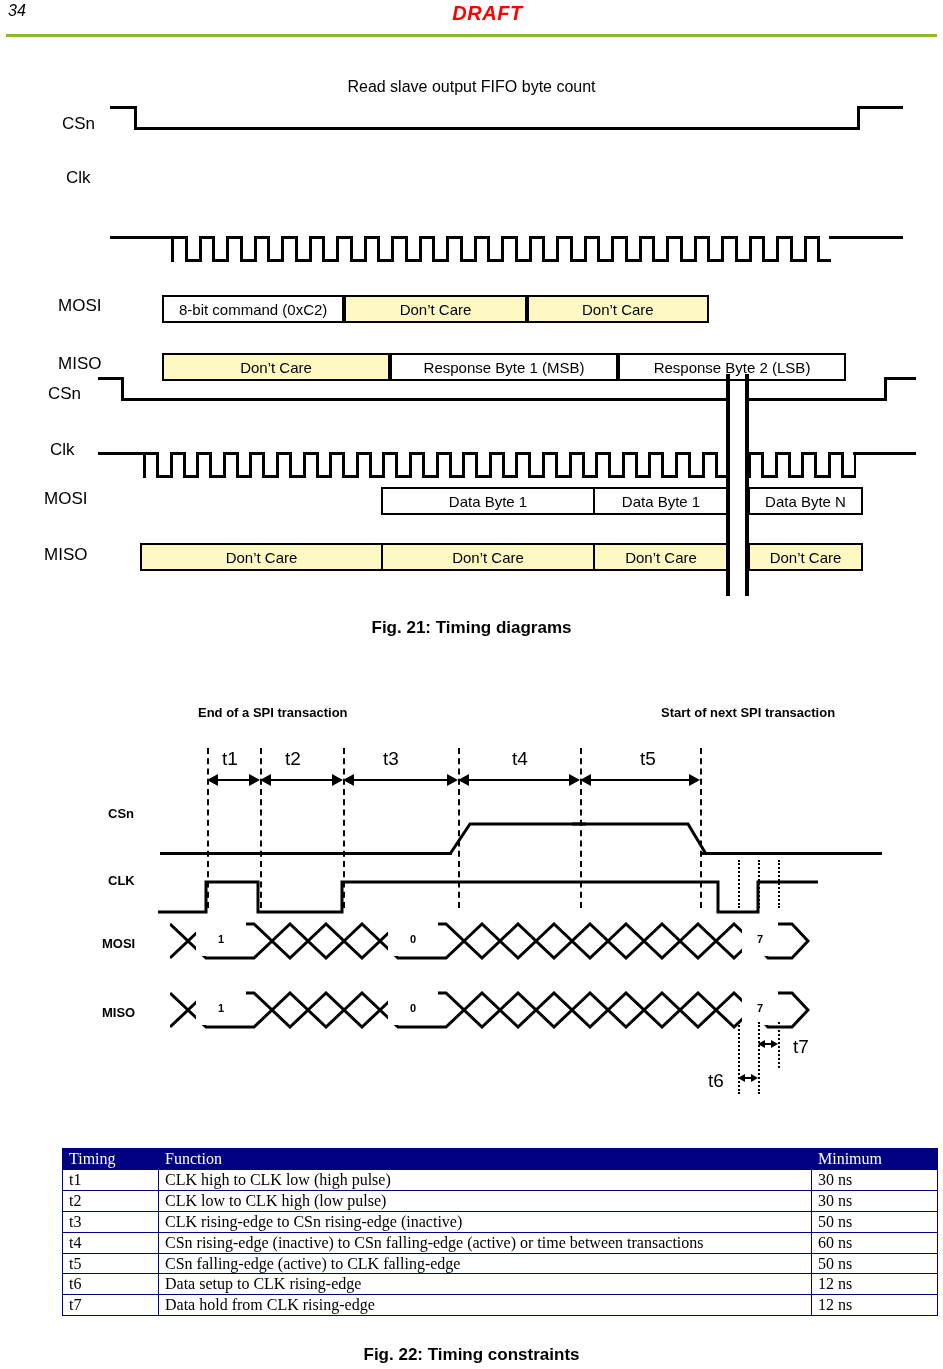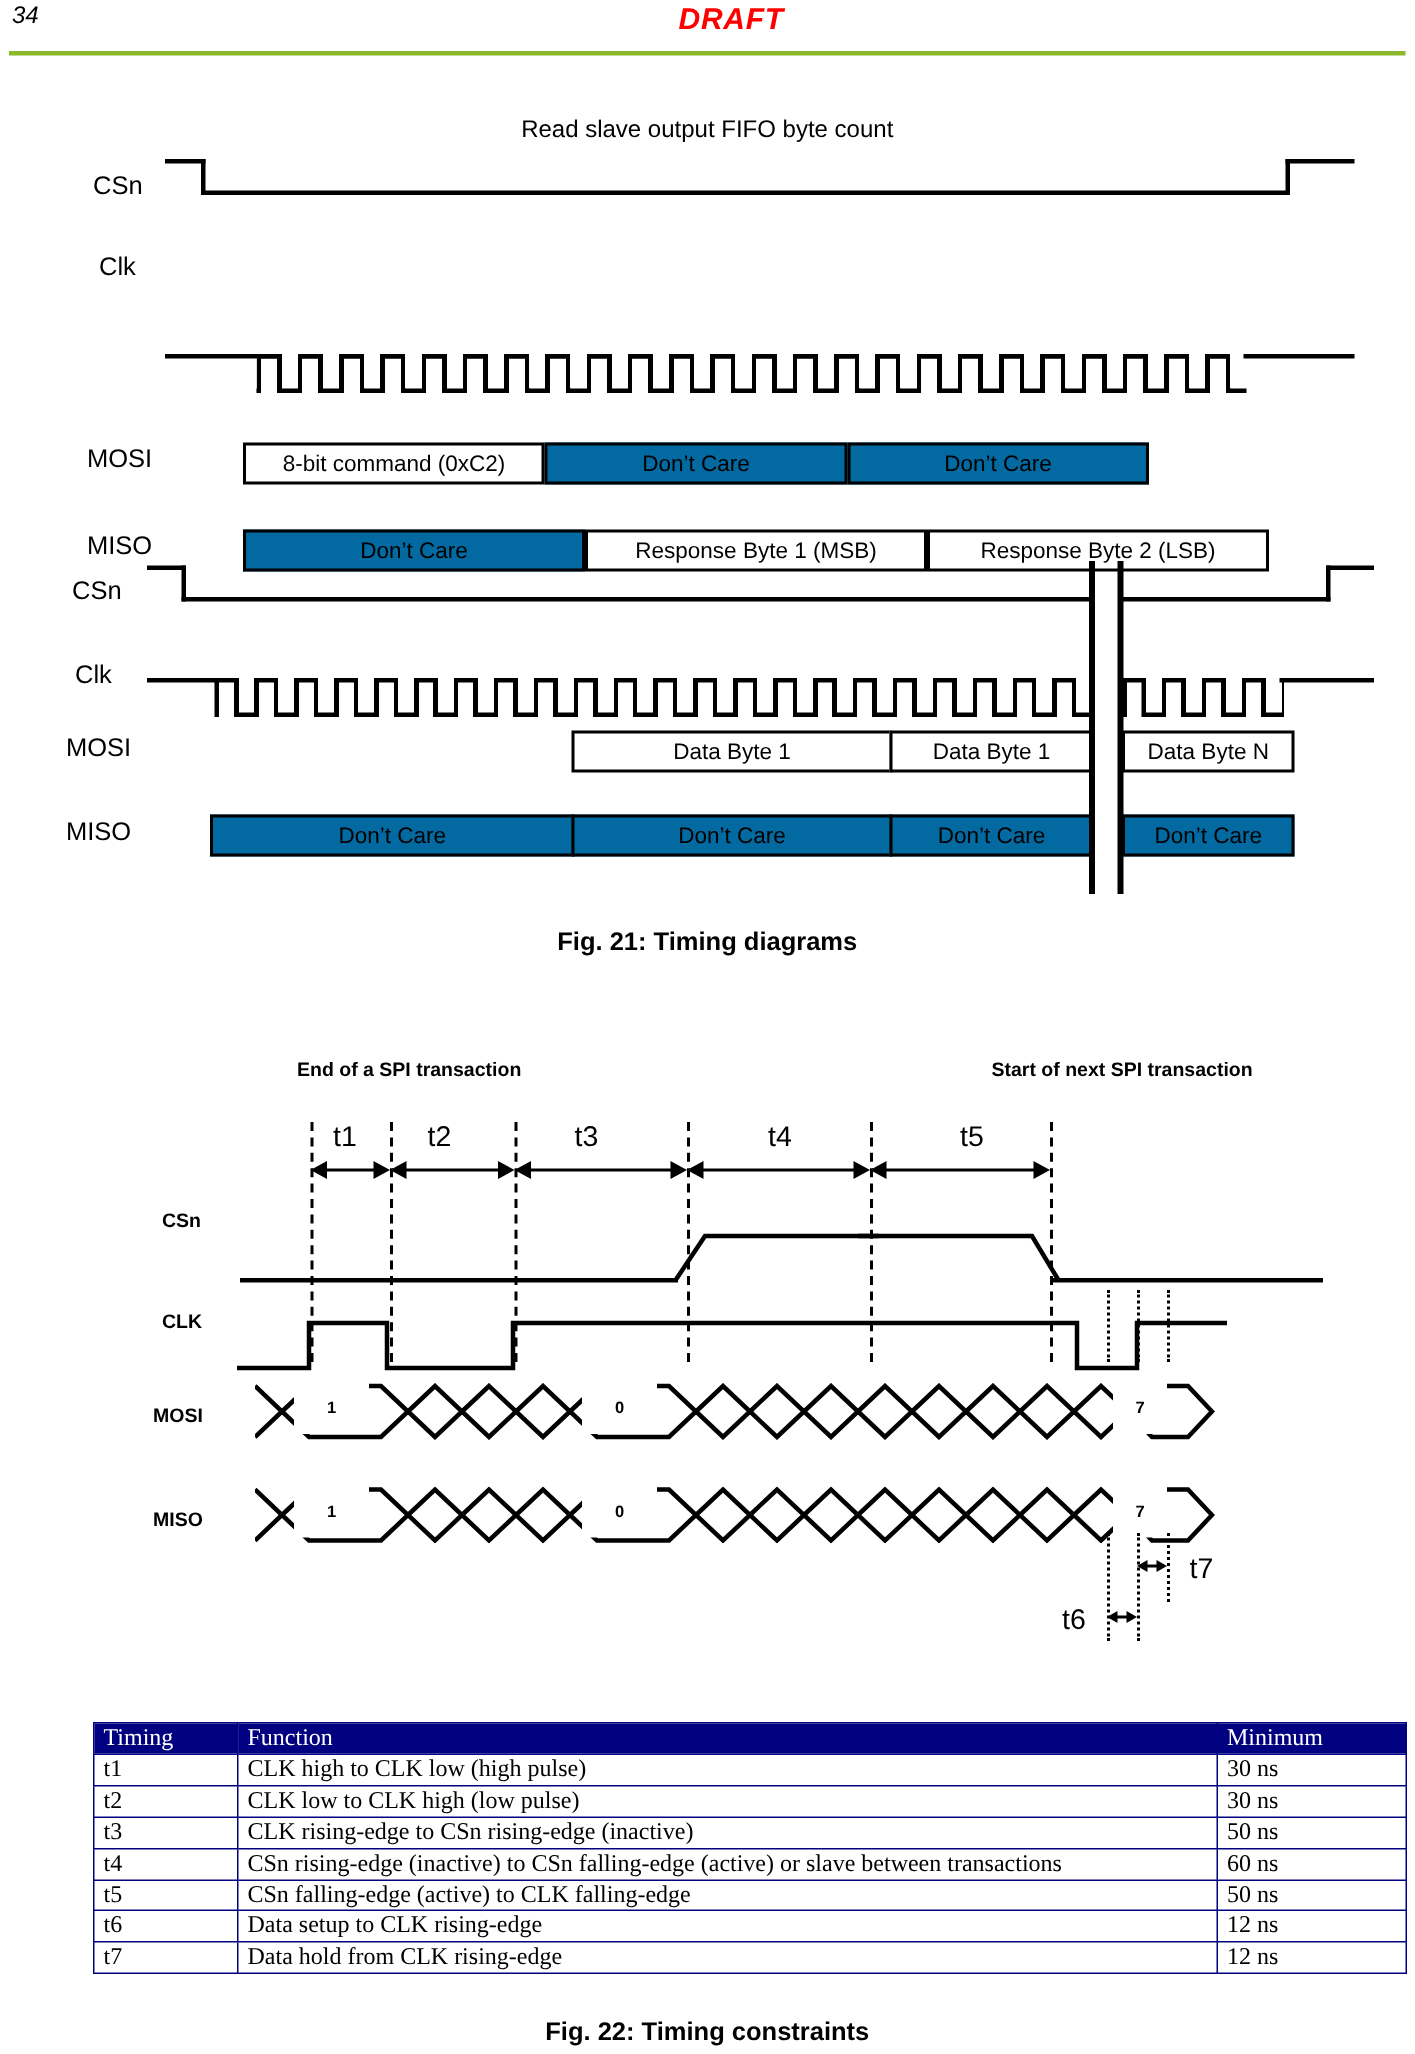--- a/index.html
+++ b/index.html
@@ -22,21 +22,21 @@
   .diag-title{font-size:16px;white-space:nowrap;}
   .wire{background:#000;}
   .hline{height:3px;}
   .vline{width:3px;}
 
   .cell{
     box-sizing:border-box;border:2px solid #000;height:28px;
     display:flex;align-items:center;justify-content:center;
     font-size:15px;background:#ffffff;white-space:nowrap;
   }
-  .cell.dontcare{background:#0369a1;text-align:right;}
+  .cell.dontcare{background:#fef9c3;text-align:right;}
 
   
   .clk-teeth{height:26px;}
 
   .caption{
     width:943px;text-align:center;font-size:17px;font-weight:bold;
     font-family:"Liberation Sans", sans-serif;
   }
 
   
@@ -110,21 +110,21 @@
           #000 13.7px 16.7px, transparent 16.7px 27.5px) 0 0/100% 26px;
        -webkit-mask-image:linear-gradient(#000,#000);"></div>
     <div class="abs wire hline" style="left:0;top:0;width:660px;
        background:repeating-linear-gradient(to right,#000 0 13.7px,transparent 13.7px 27.5px);"></div>
     <div class="abs wire hline" style="left:0;top:23px;width:660px;
        background:repeating-linear-gradient(to right,transparent 0 13.7px,#000 13.7px 27.5px);"></div>
   </div>
   <div class="abs wire hline" style="left:829px;top:158px;width:74px;"></div>
 
   <div class="abs sig-label" style="left:58px;top:218px;">MOSI</div>
-  <div class="abs" style="left:162px;top:217px;width:604px;display:flex;">
+  <div class="abs" style="left:162px;top:217px;width:547px;display:flex;">
     <div class="cell" style="width:228px;">8-bit command (0xC2)</div>
     <div class="cell dontcare" style="width:228px;">Don’t Care</div>
     <div class="cell dontcare" style="width:228px;">Don’t Care</div>
   </div>
 
   <div class="abs sig-label" style="left:58px;top:276px;">MISO</div>
   <div class="abs" style="left:162px;top:275px;width:684px;display:flex;">
     <div class="cell dontcare" style="width:228px;">Don’t Care</div>
     <div class="cell" style="width:228px;">Response Byte 1 (MSB)</div>
     <div class="cell" style="width:228px;">Response Byte 2 (LSB)</div>
@@ -333,21 +333,21 @@
       <td>CLK low to CLK high (low pulse)</td>
       <td>30 ns</td>
     </tr>
     <tr>
       <td>t3</td>
       <td>CLK rising-edge to CSn rising-edge (inactive)</td>
       <td>50 ns</td>
     </tr>
     <tr>
       <td>t4</td>
-      <td>CSn rising-edge (inactive) to CSn falling-edge (active) or slave between transactions</td>
+      <td>CSn rising-edge (inactive) to CSn falling-edge (active) or time between transactions</td>
       <td>60 ns</td>
     </tr>
     <tr>
       <td>t5</td>
       <td>CSn falling-edge (active) to CLK falling-edge</td>
       <td>50 ns</td>
     </tr>
     <tr>
       <td>t6</td>
       <td>Data setup to CLK rising-edge</td>

